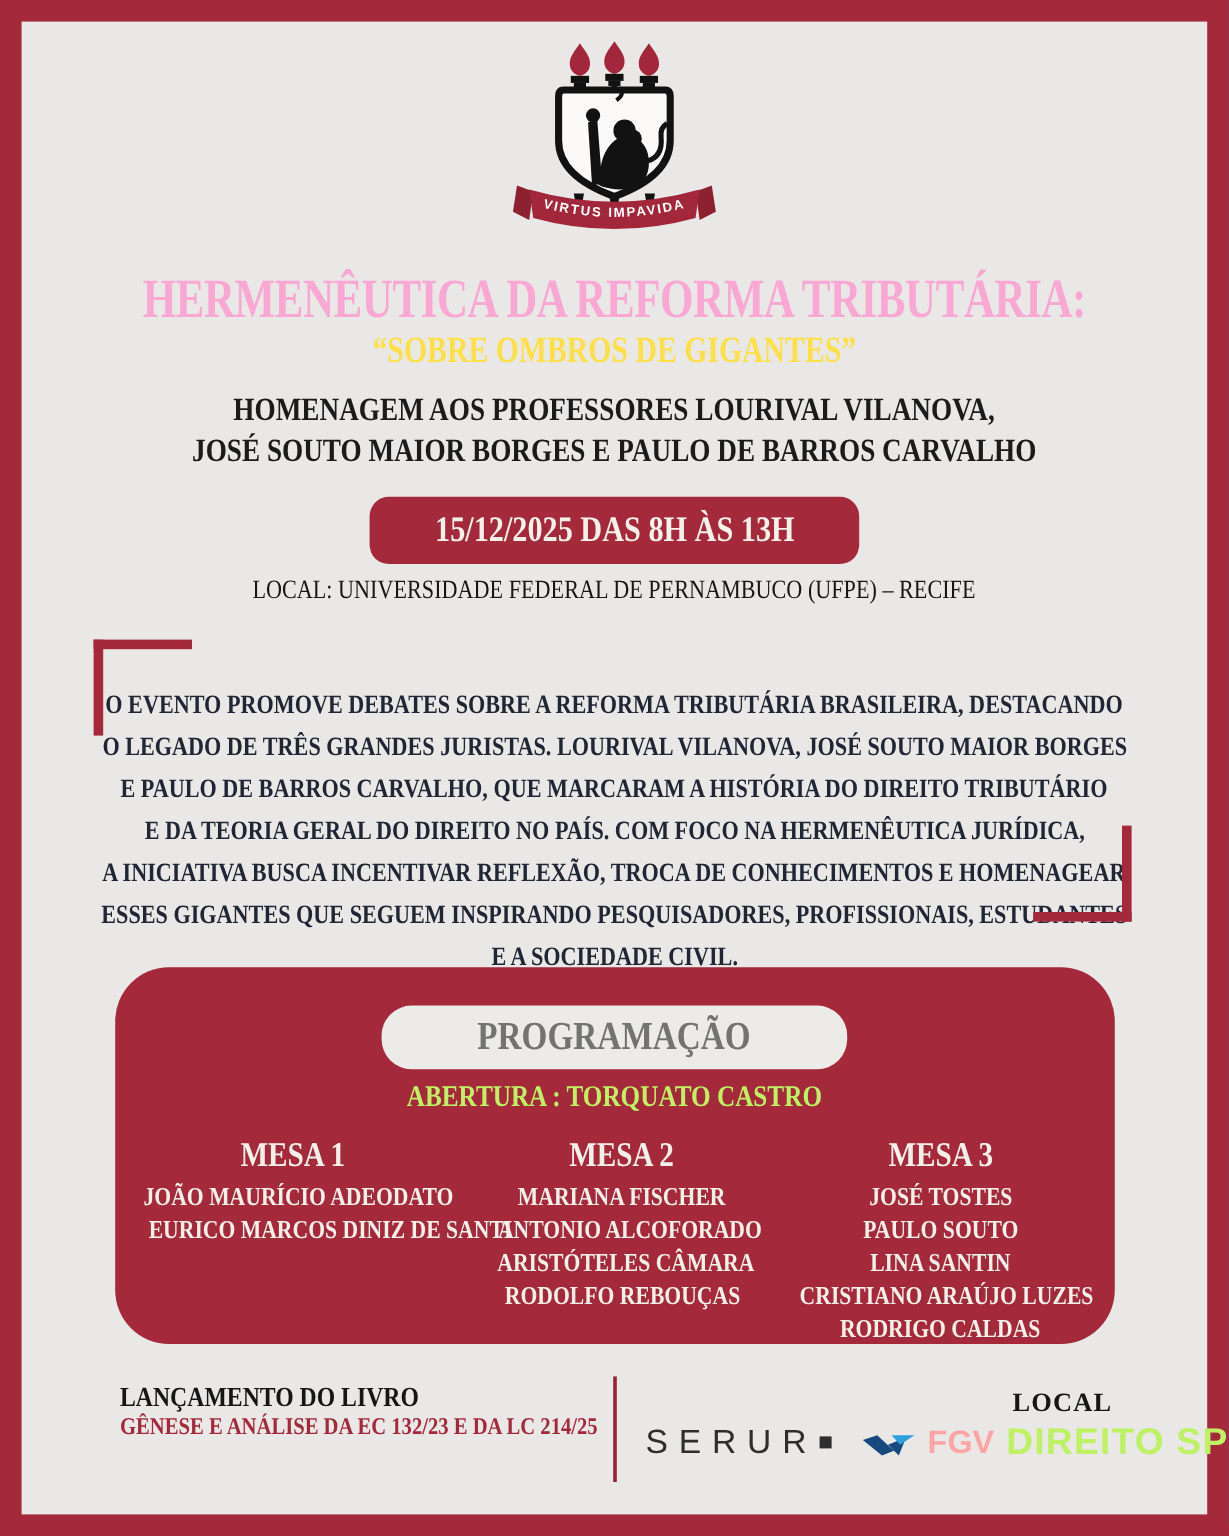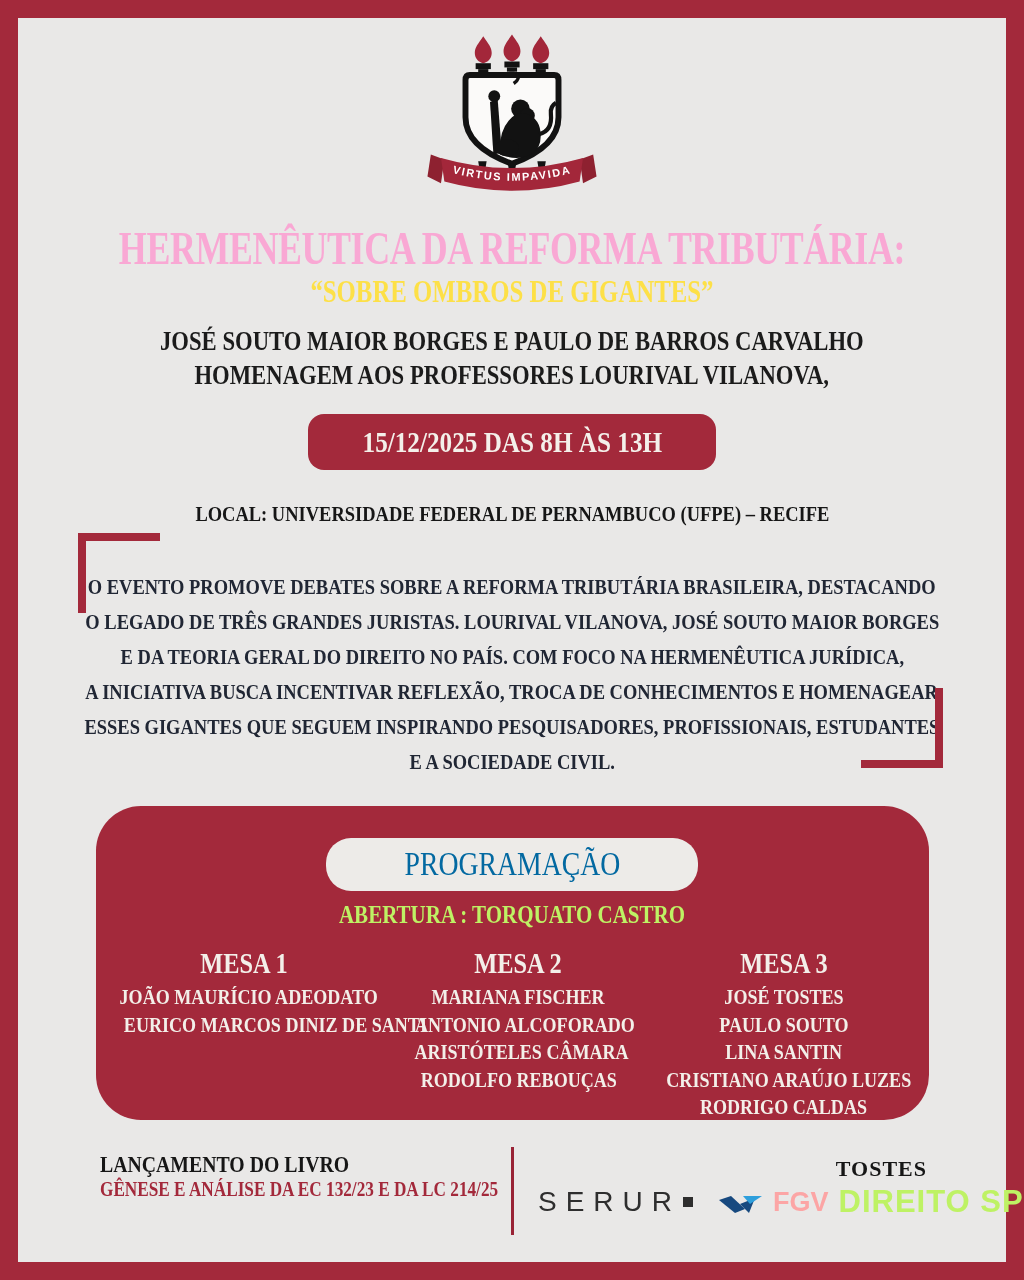--- a/index.html
+++ b/index.html
@@ -13,29 +13,29 @@
 
   .title{top:222px;font-size:46px;font-weight:700;color:#f9a8d4;letter-spacing:-.5px;}
   .title .cx{transform:scaleX(.78);}
   .subtitle{top:274px;font-size:31px;font-weight:700;color:#fde047;}
   .subtitle .cx{transform:scaleX(.8);}
   .homage{top:324px;font-size:27px;font-weight:700;color:#1b1b1b;line-height:34px;}
 
   .badge-row{top:414px;}
   .badge{display:inline-block;background:#A3293B;color:#F4F0EA;border-radius:16px;
          padding:11px 26px;font-size:30px;font-weight:700;}
-  .local{top:478px;font-size:22px;font-weight:700;color:#161616;margin-top:23px;}
+  .local{top:478px;font-size:22px;font-weight:400;color:#161616;}
 
   .about{top:569px;font-size:22px;font-weight:700;color:#202634;line-height:35px;}
   .bracket{background:#A3293B;}
 
   .panel{left:96px;top:806px;width:833px;height:314px;background:#A3293B;border-radius:45px;}
   .pill-row{top:838px;}
   .pill{display:inline-block;background:#EDEBE8;border-radius:25px;padding:8px 58px;
-        font-size:33px;font-weight:400;color:#0369a1;}
+        font-size:33px;font-weight:700;color:#737373;}
   .abertura{top:901px;font-size:25px;font-weight:700;color:#bef264;}
   .mesas{left:95px;top:946px;width:830px;display:grid;grid-template-columns:36% 30% 34%;color:#F3EFE9;}
   .mesa{text-align:center;}
   .mesa-title{font-size:29px;font-weight:700;line-height:34px;margin-bottom:4px;}
   .mesa-name{font-size:21.5px;font-weight:700;line-height:27.5px;}
 
   .book{left:100px;top:1152px;}
   .book-label{font-size:23px;font-weight:700;color:#161616;line-height:26px;}
   .book-title{font-size:33px;font-weight:700;color:#A3293B;line-height:36px;}
   .book-sub{font-size:20px;font-weight:700;color:#A3293B;line-height:22px;}
@@ -112,38 +112,39 @@
     </svg>
   </div>
 
   <div class="abs cw title">
     <span class="cx">HERMENÊUTICA DA REFORMA TRIBUTÁRIA:</span>
   </div>
   <div class="abs cw subtitle">
     <span class="cx">“SOBRE OMBROS DE GIGANTES”</span>
   </div>
   <div class="abs cw homage">
+    <div><span class="cx">HOMENAGEM AOS PROFESSORES LOURIVAL VILANOVA,</span></div>
     <div><span class="cx">JOSÉ SOUTO MAIOR BORGES E PAULO DE BARROS CARVALHO</span></div>
-    <div><span class="cx">HOMENAGEM AOS PROFESSORES LOURIVAL VILANOVA,</span></div>
   </div>
 
   <div class="abs cw badge-row">
     <span class="badge">
       <span class="cx">15/12/2025 DAS 8H ÀS 13H</span>
     </span>
   </div>
   <div class="abs cw local">
     <span class="cx">LOCAL: UNIVERSIDADE FEDERAL DE PERNAMBUCO (UFPE) – RECIFE</span>
   </div>
 
   <div class="abs bracket" style="left:78px;top:533px;width:82px;height:8px;"></div>
   <div class="abs bracket" style="left:78px;top:533px;width:8px;height:80px;"></div>
   <div class="abs cw about">
     <div><span class="cx">O EVENTO PROMOVE DEBATES SOBRE A REFORMA TRIBUTÁRIA BRASILEIRA, DESTACANDO</span></div>
     <div><span class="cx">O LEGADO DE TRÊS GRANDES JURISTAS. LOURIVAL VILANOVA, JOSÉ SOUTO MAIOR BORGES</span></div>
+    <div><span class="cx">E PAULO DE BARROS CARVALHO, QUE MARCARAM A HISTÓRIA DO DIREITO TRIBUTÁRIO</span></div>
     <div><span class="cx">E DA TEORIA GERAL DO DIREITO NO PAÍS. COM FOCO NA HERMENÊUTICA JURÍDICA,</span></div>
     <div><span class="cx">A INICIATIVA BUSCA INCENTIVAR REFLEXÃO, TROCA DE CONHECIMENTOS E HOMENAGEAR</span></div>
     <div><span class="cx">ESSES GIGANTES QUE SEGUEM INSPIRANDO PESQUISADORES, PROFISSIONAIS, ESTUDANTES</span></div>
     <div><span class="cx">E A SOCIEDADE CIVIL.</span></div>
   </div>
   <div class="abs bracket" style="left:935px;top:688px;width:8px;height:80px;"></div>
   <div class="abs bracket" style="left:861px;top:760px;width:82px;height:8px;"></div>
 
   <div class="abs panel"></div>
   <div class="abs cw pill-row">
@@ -178,21 +179,21 @@
     </div>
   </div>
 
   <div class="abs book">
     <div class="book-label"><span class="cx ox-left">LANÇAMENTO DO LIVRO</span></div>
     <div class="book-sub"><span class="cx ox-left">GÊNESE E ANÁLISE DA EC 132/23 E DA LC 214/25</span></div>
   </div>
 
   <div class="abs divider"></div>
 
-  <div class="abs apoio">TOSTES</div>
+  <div class="abs apoio">LOCAL</div>
 
   <div class="abs sponsors">
     <span class="serur">SERUR</span>
       <span class="serur-dot"></span>
     <svg class="fgv-mark" width="46" height="22" viewBox="0 0 46 22">
       <polygon points="0,6 12,2 26,15 16,19" fill="#17497F"></polygon>
       <polygon points="21,10 36,4 30,19" fill="#17497F"></polygon>
       <polygon points="24,2 43,2 31,10" fill="#2E9FDC"></polygon>
     </svg>
     <span class="fgv-text">FGV</span>

